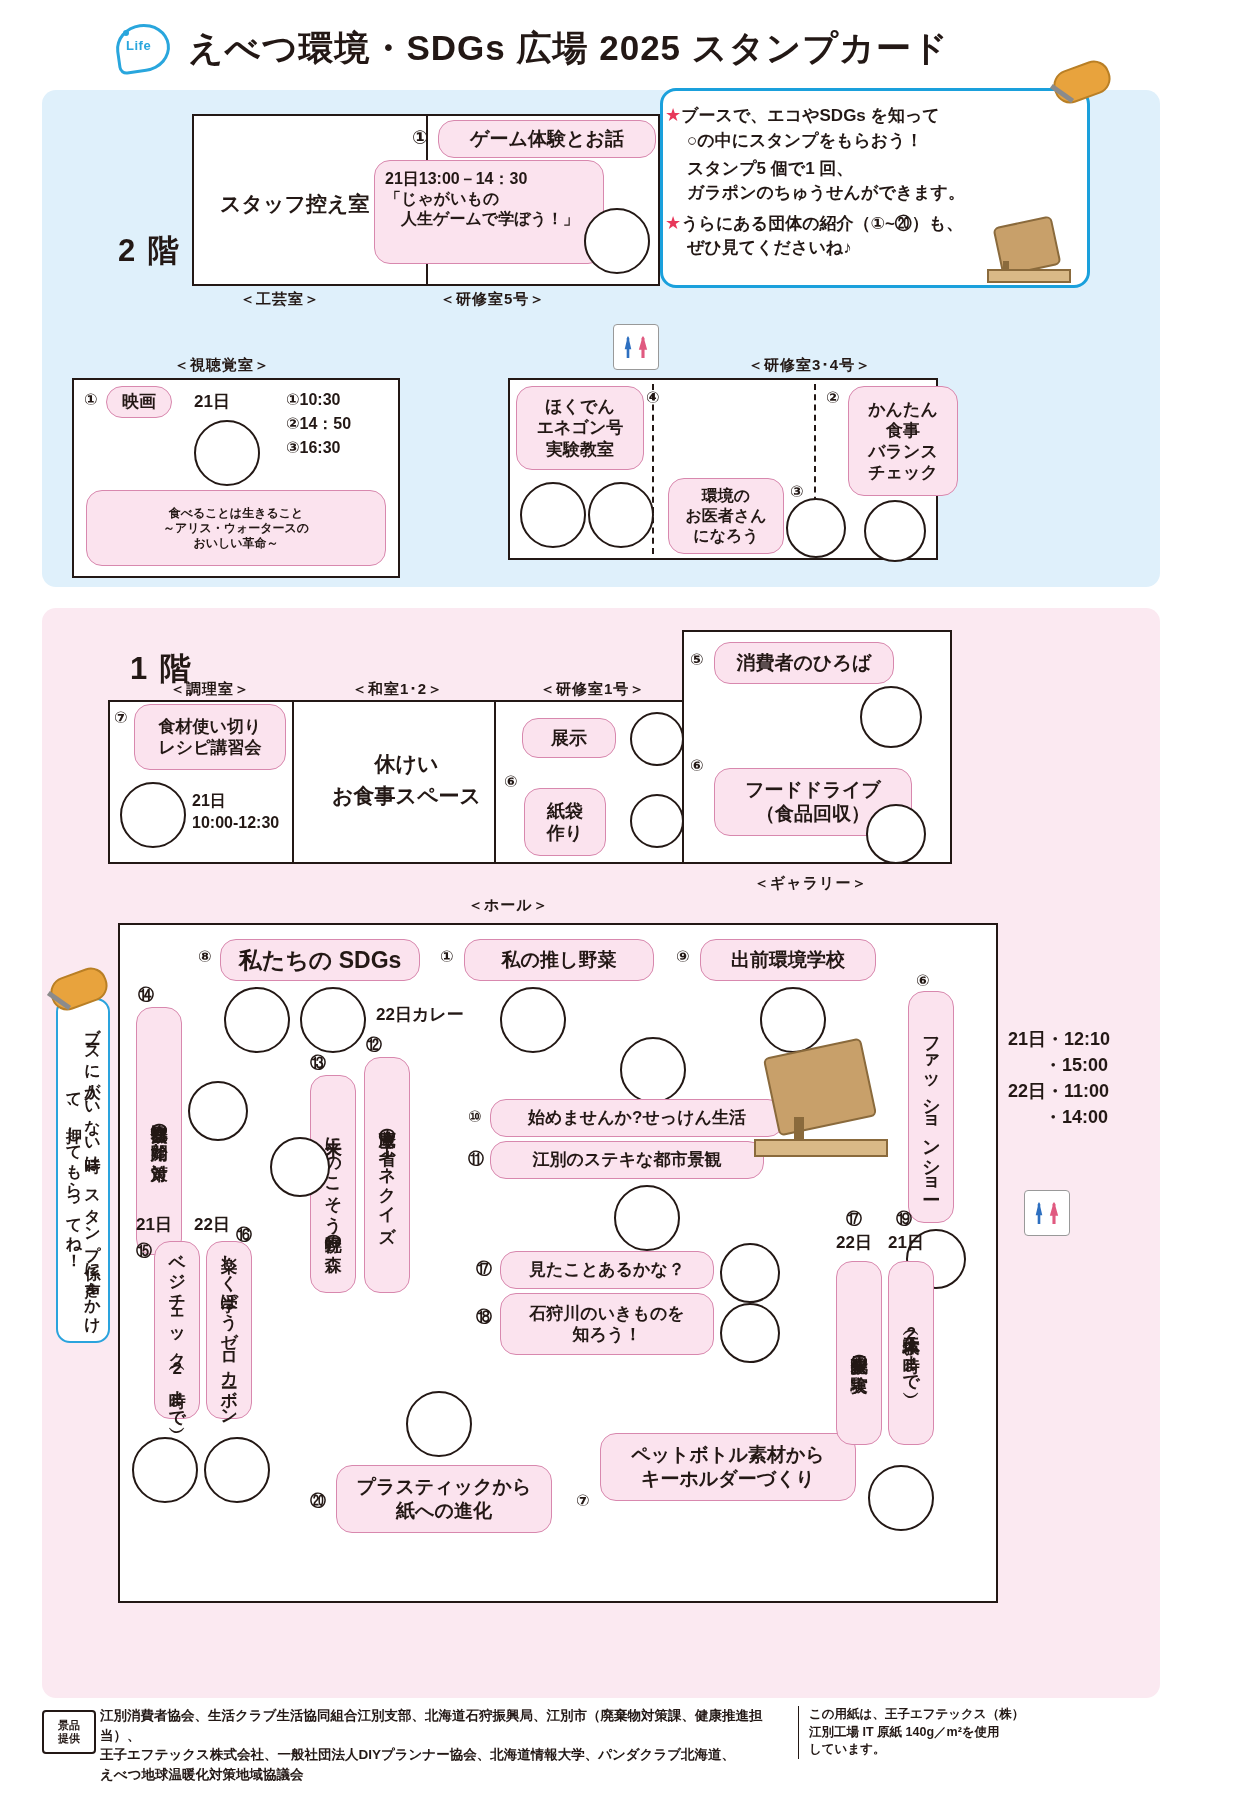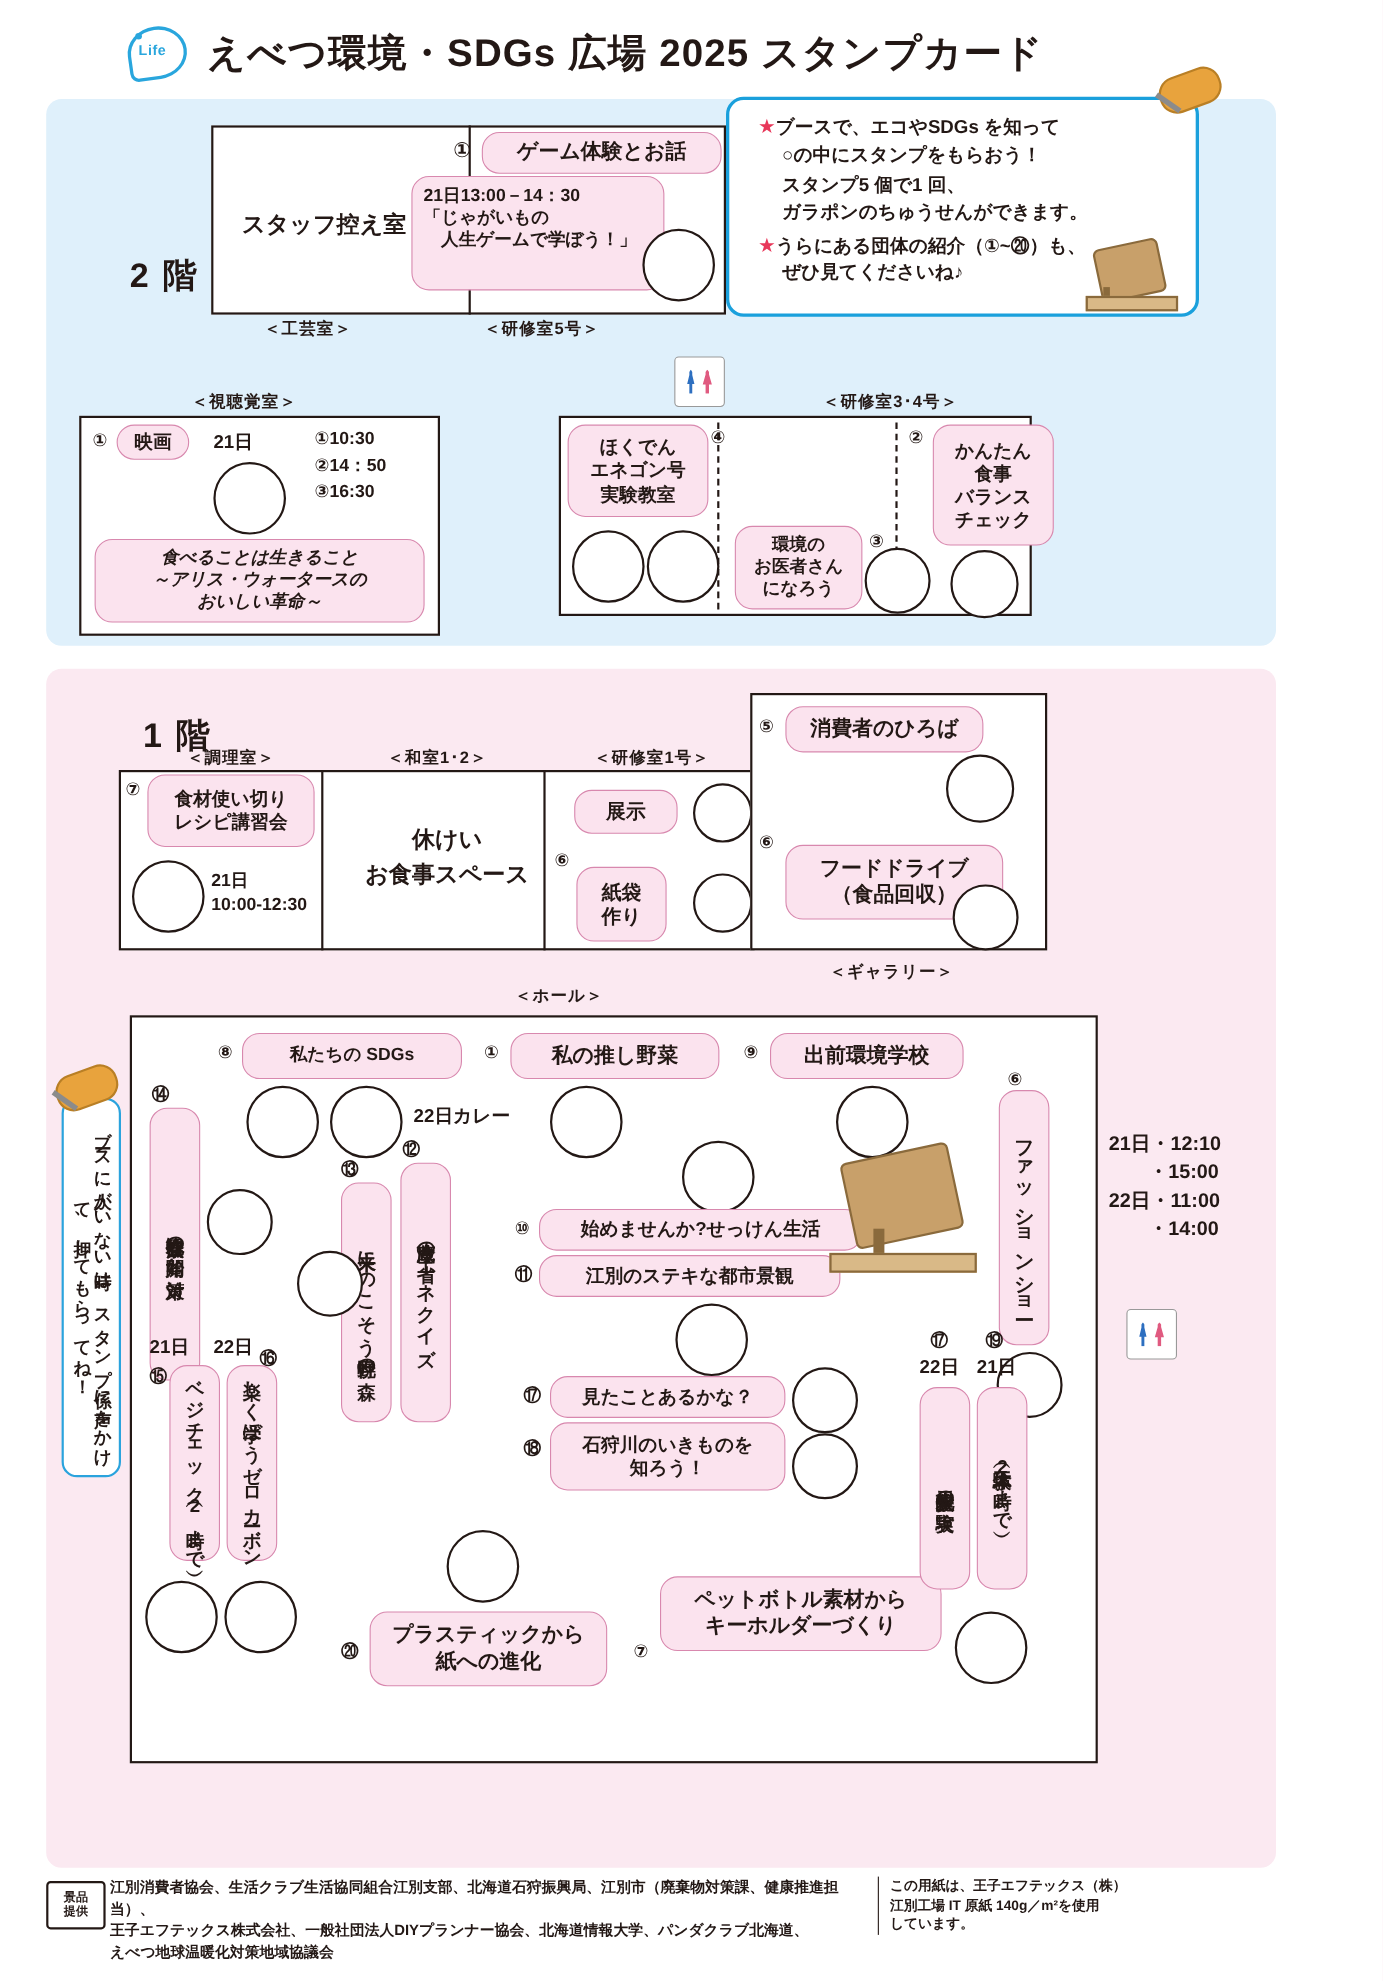--- a/index.html
+++ b/index.html
@@ -53,21 +53,21 @@
   .circle{
     position:absolute;border:2px solid #231815;border-radius:50%;background:#fff;
   }
   .num{position:absolute;font-size:16px;font-weight:bold;}
   .txt{position:absolute;font-weight:bold;white-space:pre-line;}
 
   
   .callout{
     position:absolute;left:660px;top:88px;width:430px;height:200px;
     background:#fff;border:3px solid #1aa0dc;border-radius:16px;box-sizing:border-box;
-    padding:12px 26px;
+    padding:12px 2px;
   }
   .callout .line{font-size:17px;font-weight:bold;line-height:1.42;}
   .star{color:#e8385a;font-size:18px;}
   .pin{
     position:absolute;right:-22px;top:-26px;width:64px;height:62px;
   }
   .pin .head{position:absolute;left:8px;top:0;width:54px;height:30px;background:#e8a33d;border-radius:16px;transform:rotate(-20deg);border:2px solid #b97f25;}
   .pin .needle{position:absolute;left:4px;top:26px;width:26px;height:5px;background:#8b8b8b;transform:rotate(35deg);}
 
   .gararin{
@@ -159,21 +159,21 @@
     <div class="caption" style="left:706px;top:266px;">＜研修室3･4号＞</div>
 
     <div class="box" style="left:30px;top:288px;width:328px;height:200px;"></div>
     <div class="num" style="left:42px;top:300px;">①</div>
     <div class="pink" style="position:absolute;left:64px;top:296px;width:66px;height:32px;font-size:17px;">映画</div>
     <div class="txt" style="left:152px;top:300px;font-size:17px;">21日</div>
     <div class="txt" style="left:244px;top:298px;font-size:16px;line-height:1.5;">①10:30
 ②14：50
 ③16:30</div>
     <div class="circle" style="left:152px;top:330px;width:62px;height:62px;"></div>
-    <div class="pink" style="position:absolute;left:44px;top:400px;width:300px;height:76px;font-size:16px;white-space:pre-line;text-align:center;font-style:italic;">食べることは生きること
+    <div class="pink" style="position:absolute;left:44px;top:400px;width:300px;height:76px;font-size:12px;white-space:pre-line;text-align:center;">食べることは生きること
 ～アリス・ウォータースの
 おいしい革命～</div>
 
     <div class="box" style="left:466px;top:288px;width:430px;height:182px;"></div>
     <div style="position:absolute;left:610px;top:294px;height:170px;border-left:2px dashed #231815;"></div>
     <div style="position:absolute;left:772px;top:294px;height:170px;border-left:2px dashed #231815;"></div>
 
     <div class="pink" style="position:absolute;left:474px;top:296px;width:128px;height:84px;font-size:17px;white-space:pre-line;">ほくでん
 エネゴン号
 実験教室</div>
@@ -260,21 +260,21 @@
       <div class="pin" style="left:-16px;top:-28px;right:auto;">
           <div class="head"></div>
           <div class="needle"></div>
         </div>
       <div class="vtext">ブースに人がいない時は、スタンプ係に声をかけて、押してもらってね！</div>
     </div>
 
     <div class="hall">
 
       <div class="num" style="left:78px;top:22px;">⑧</div>
-      <div class="pink" style="position:absolute;left:100px;top:14px;width:200px;height:42px;font-size:16px;">私たちの SDGs</div>
+      <div class="pink" style="position:absolute;left:100px;top:14px;width:200px;height:42px;font-size:23px;">私たちの SDGs</div>
       <div class="circle" style="left:104px;top:62px;width:62px;height:62px;"></div>
       <div class="circle" style="left:180px;top:62px;width:62px;height:62px;"></div>
       <div class="txt" style="left:256px;top:78px;font-size:17px;">22日カレー</div>
 
       <div class="num" style="left:320px;top:22px;">①</div>
       <div class="pink" style="position:absolute;left:344px;top:14px;width:190px;height:42px;font-size:19px;">私の推し野菜</div>
       <div class="circle" style="left:380px;top:62px;width:62px;height:62px;"></div>
       <div class="circle" style="left:500px;top:112px;width:62px;height:62px;"></div>
 
       <div class="num" style="left:556px;top:22px;">⑨</div>

